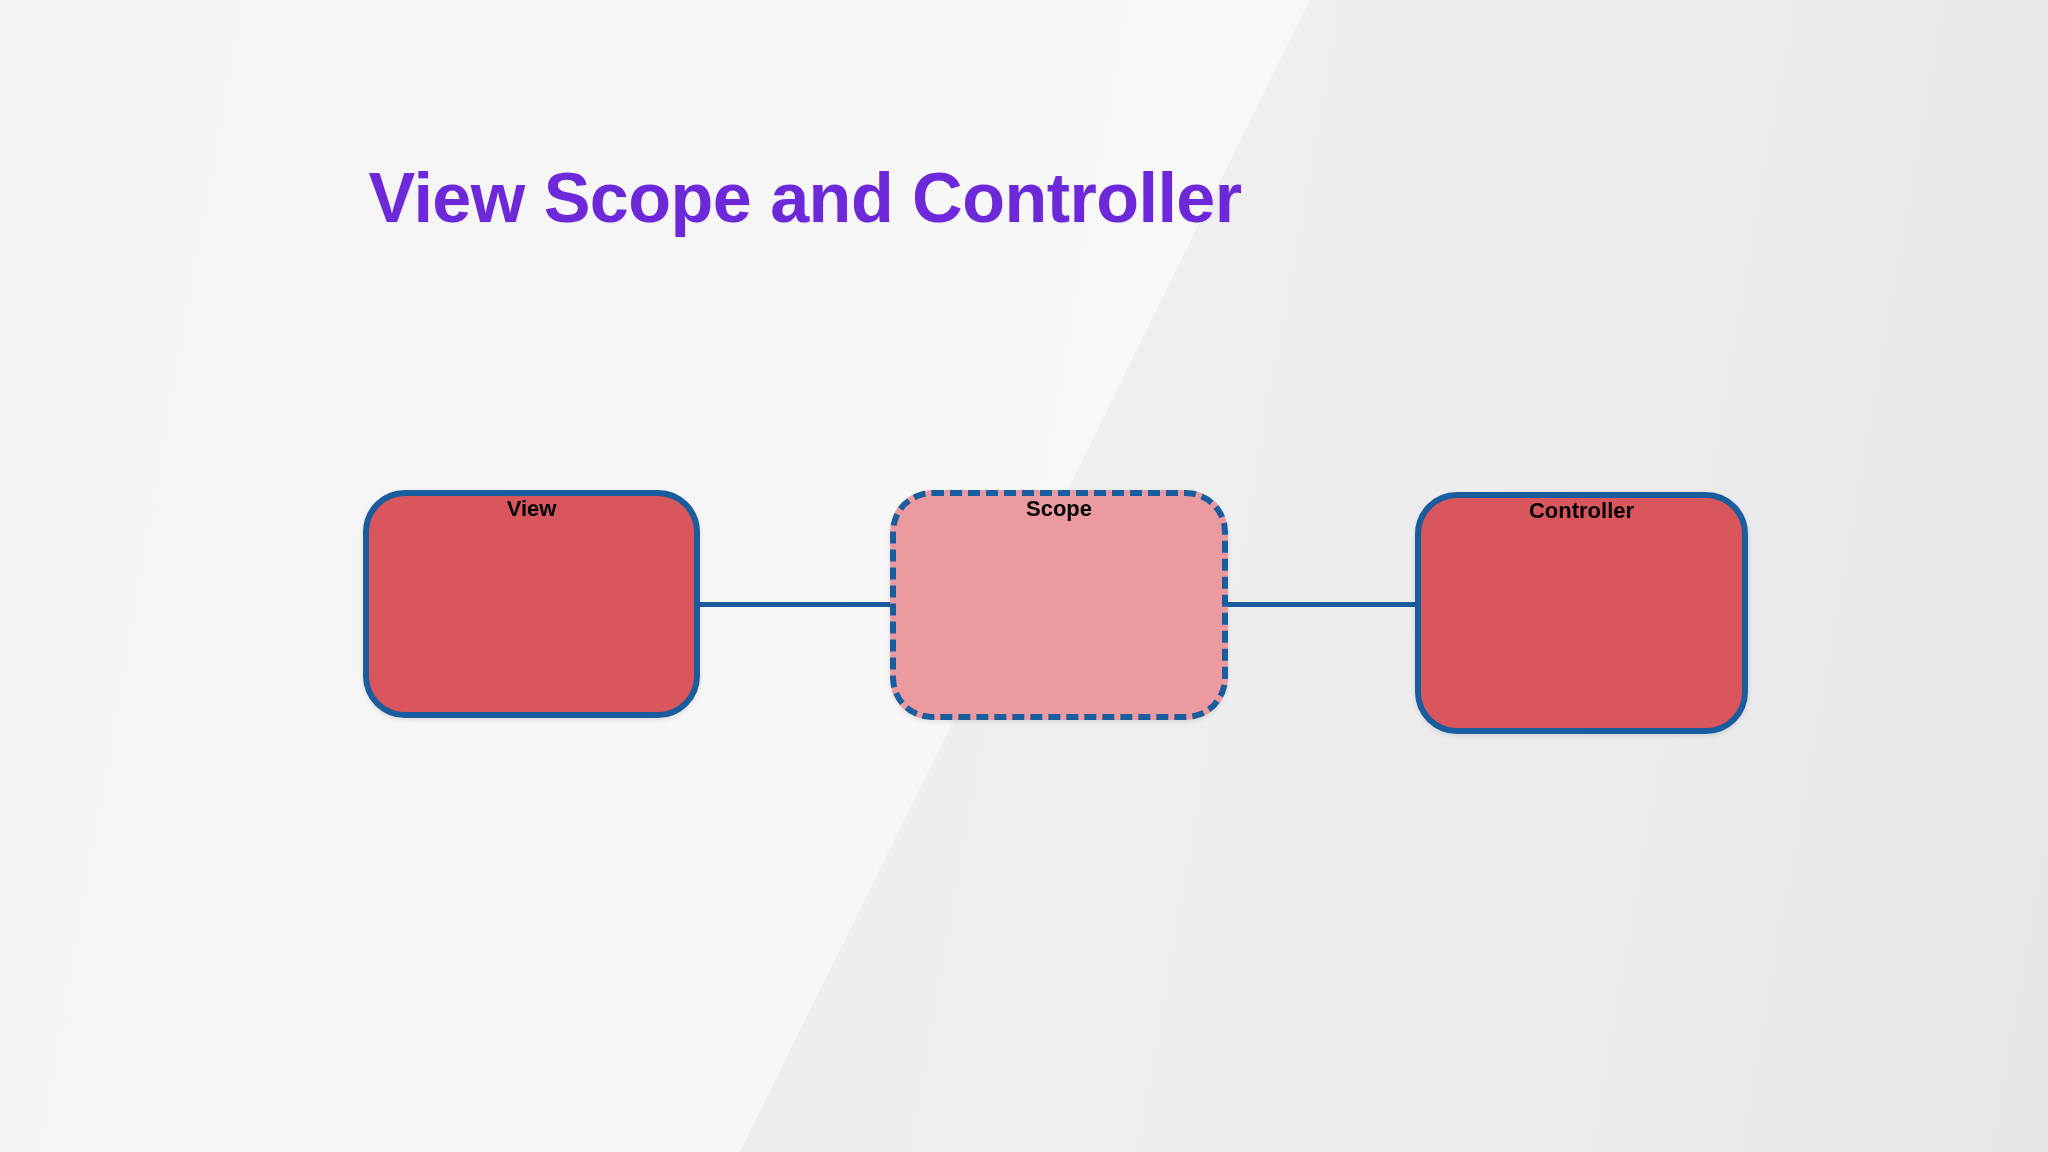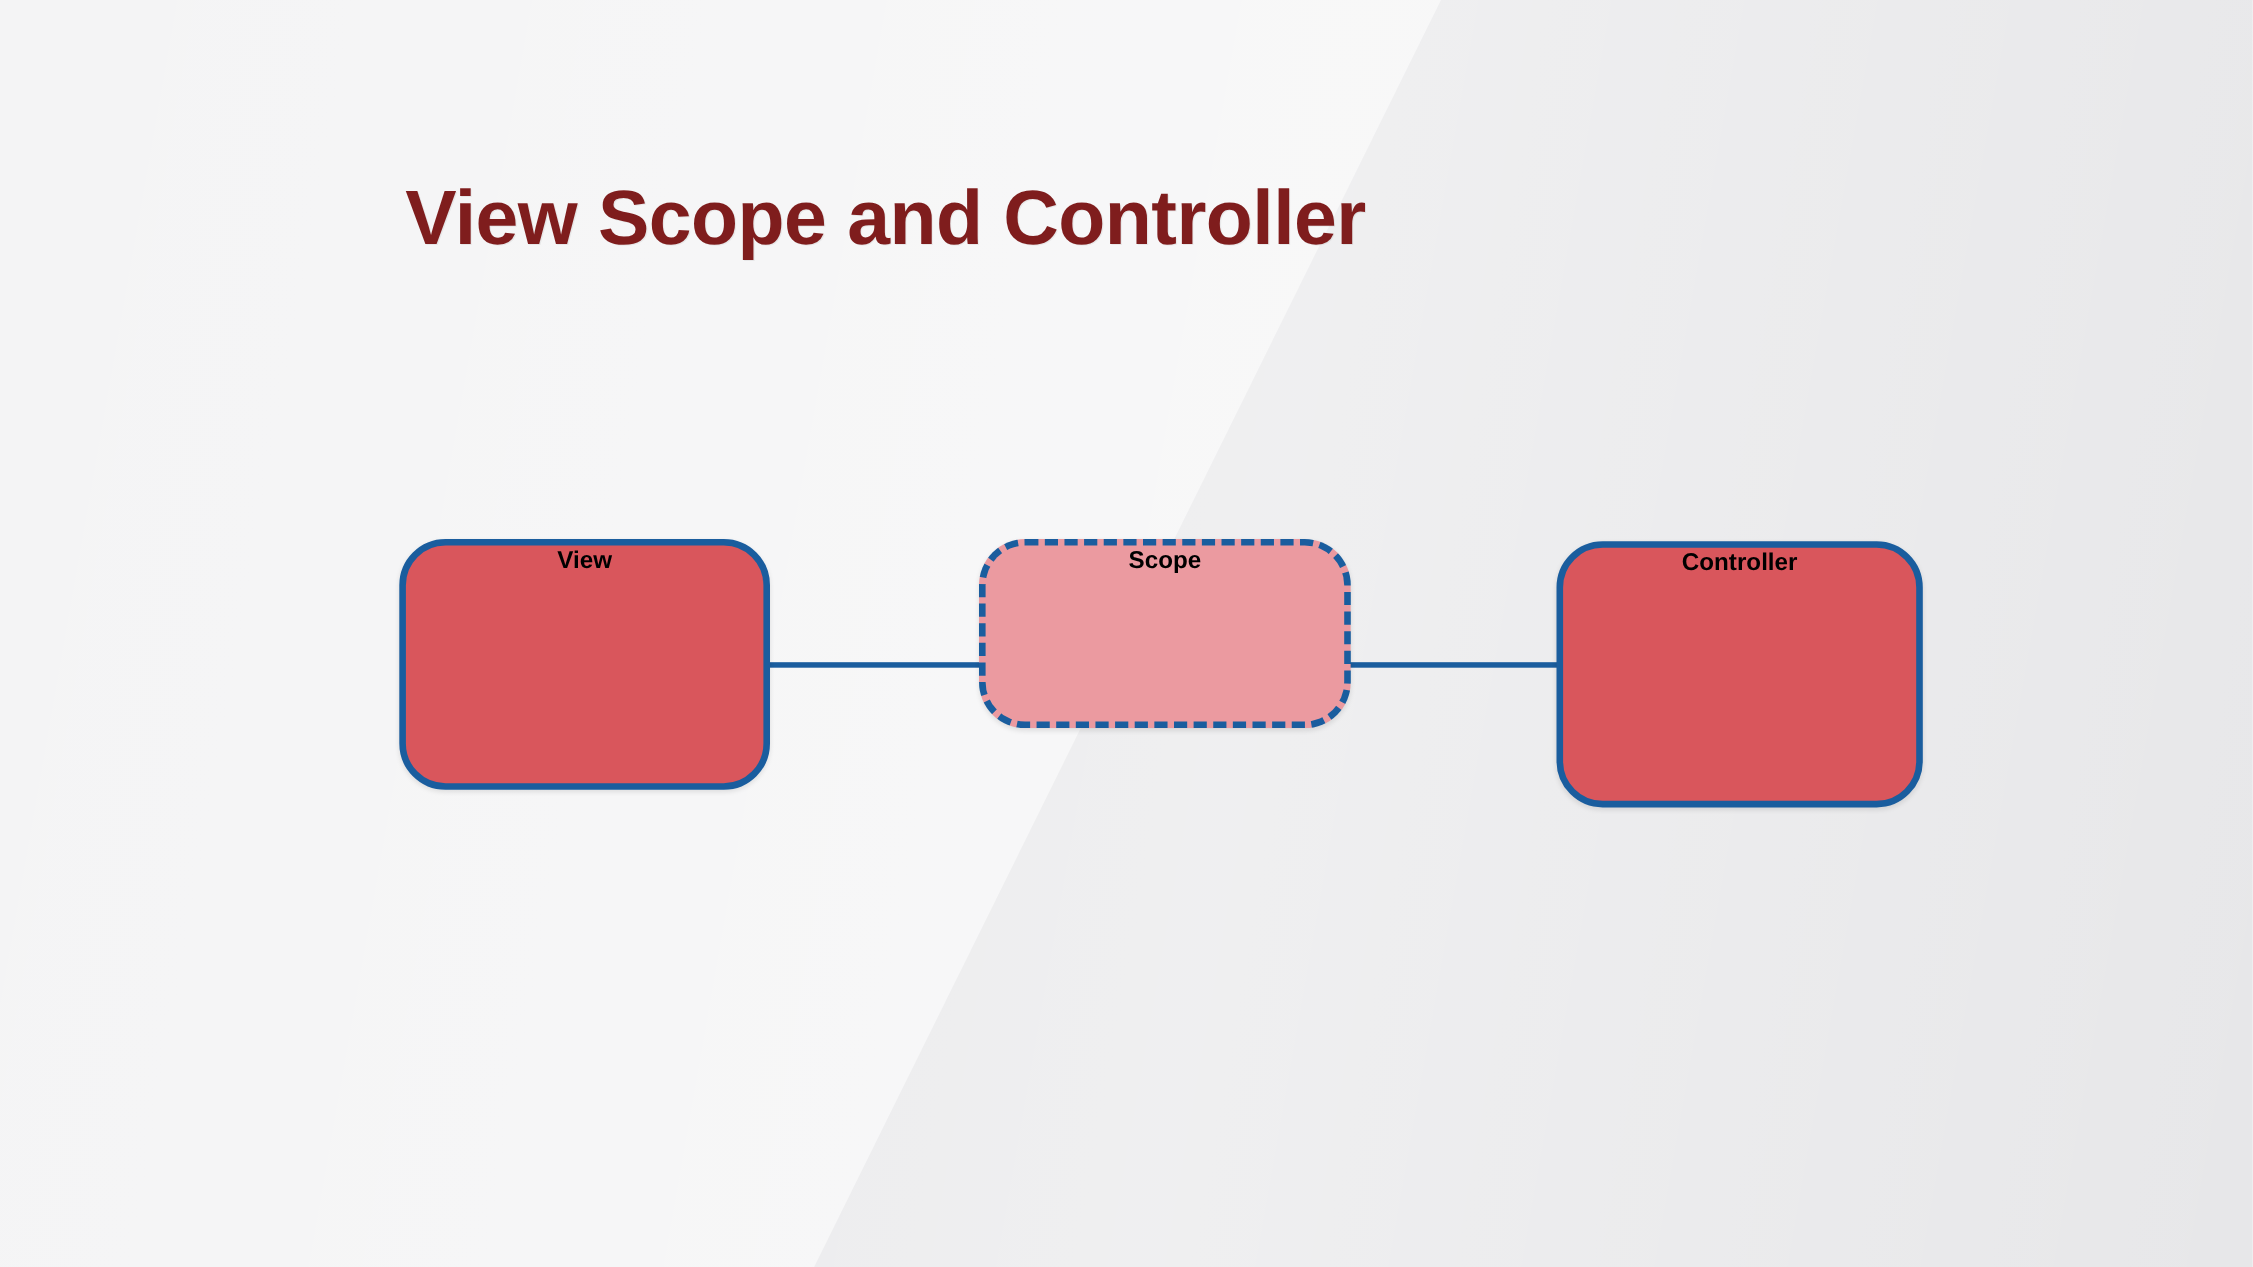--- a/index.html
+++ b/index.html
@@ -45,21 +45,21 @@
 
   
   .title {
     position: absolute;
     left: 0;
     top: 160px;
     width: 1610px;
     text-align: center;
     font-size: 70px;
     font-weight: bold;
-    color: #7f1d1d;
+    color: #6d28d9;
     letter-spacing: -0.5px;
     line-height: 1.1;
     white-space: nowrap;
     text-shadow: 1px 1px 0 rgba(0,0,0,0.06);
   }
 
   
   .diagram {
     position: absolute;
     left: 0;
@@ -86,21 +86,21 @@
     background: #d9565c;
     box-shadow: 0 2px 5px rgba(0,0,0,0.10);
   }
   .node-dashed {
     border: 6px dashed #1a5d9e;
     background: #eb9aa0;
     box-shadow: 0 2px 5px rgba(0,0,0,0.10);
   }
 
   #node-view       { left: 363px;  top: 490px; width: 337px; height: 228px; }
-  #node-scope      { left: 890px;  top: 490px; width: 338px; height: 172px; }
+  #node-scope      { left: 890px;  top: 490px; width: 338px; height: 230px; }
   #node-controller { left: 1415px; top: 492px; width: 333px; height: 242px; }
 
   .node-label {
     pointer-events: none;
     user-select: none;
   }
 
   
   .edge {
     position: absolute;

